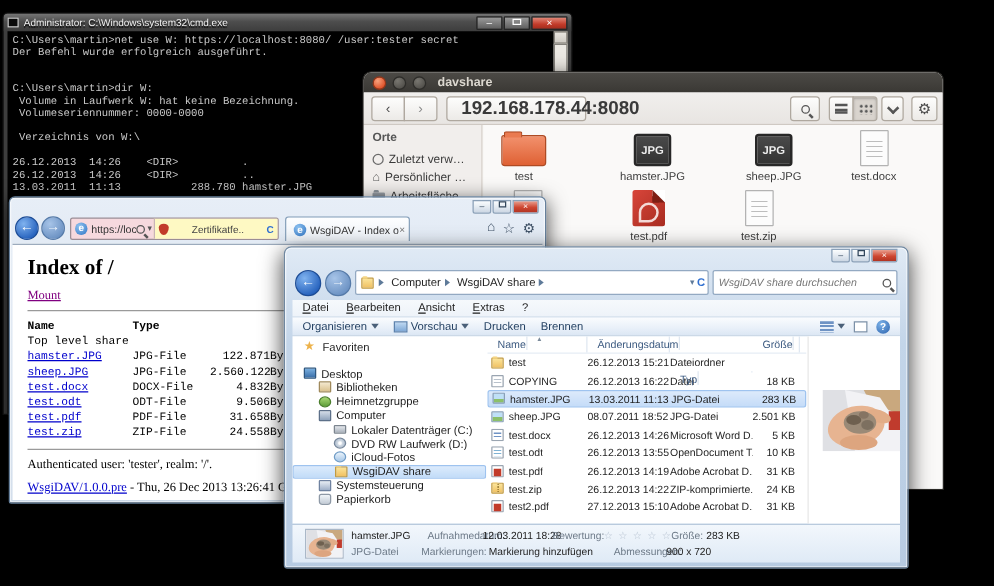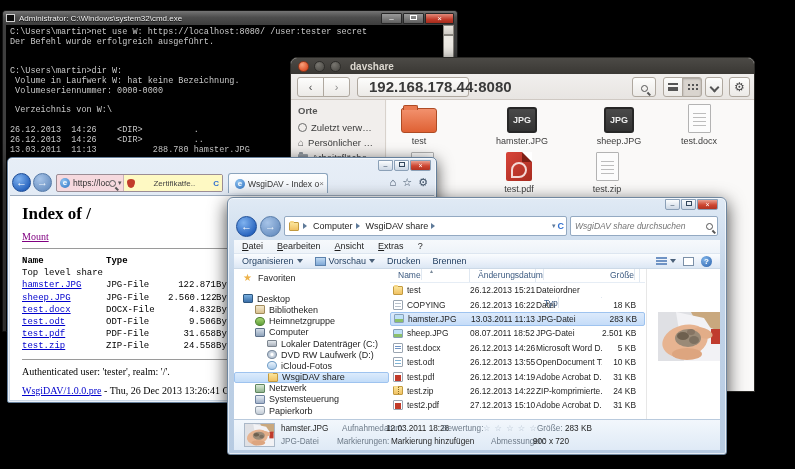--- a/index.html
+++ b/index.html
@@ -482,24 +482,20 @@
           </div>
         <div class="trow ind2">
             <i class="tico t-icloud"></i>
             <span>iCloud-Fotos</span>
           </div>
         <div class="trow ind2 sel">
             <i class="tico t-fold"></i>
             <span>WsgiDAV share</span>
           </div>
         <div class="trow ind1">
-            <i class="tico t-net"></i>
-            <span>Netzwerk</span>
-          </div>
-        <div class="trow ind1">
             <i class="tico t-ctrl"></i>
             <span>Systemsteuerung</span>
           </div>
         <div class="trow ind1">
             <i class="tico t-trash"></i>
             <span>Papierkorb</span>
           </div>
 
       </div>
       <div class="ex-list">

